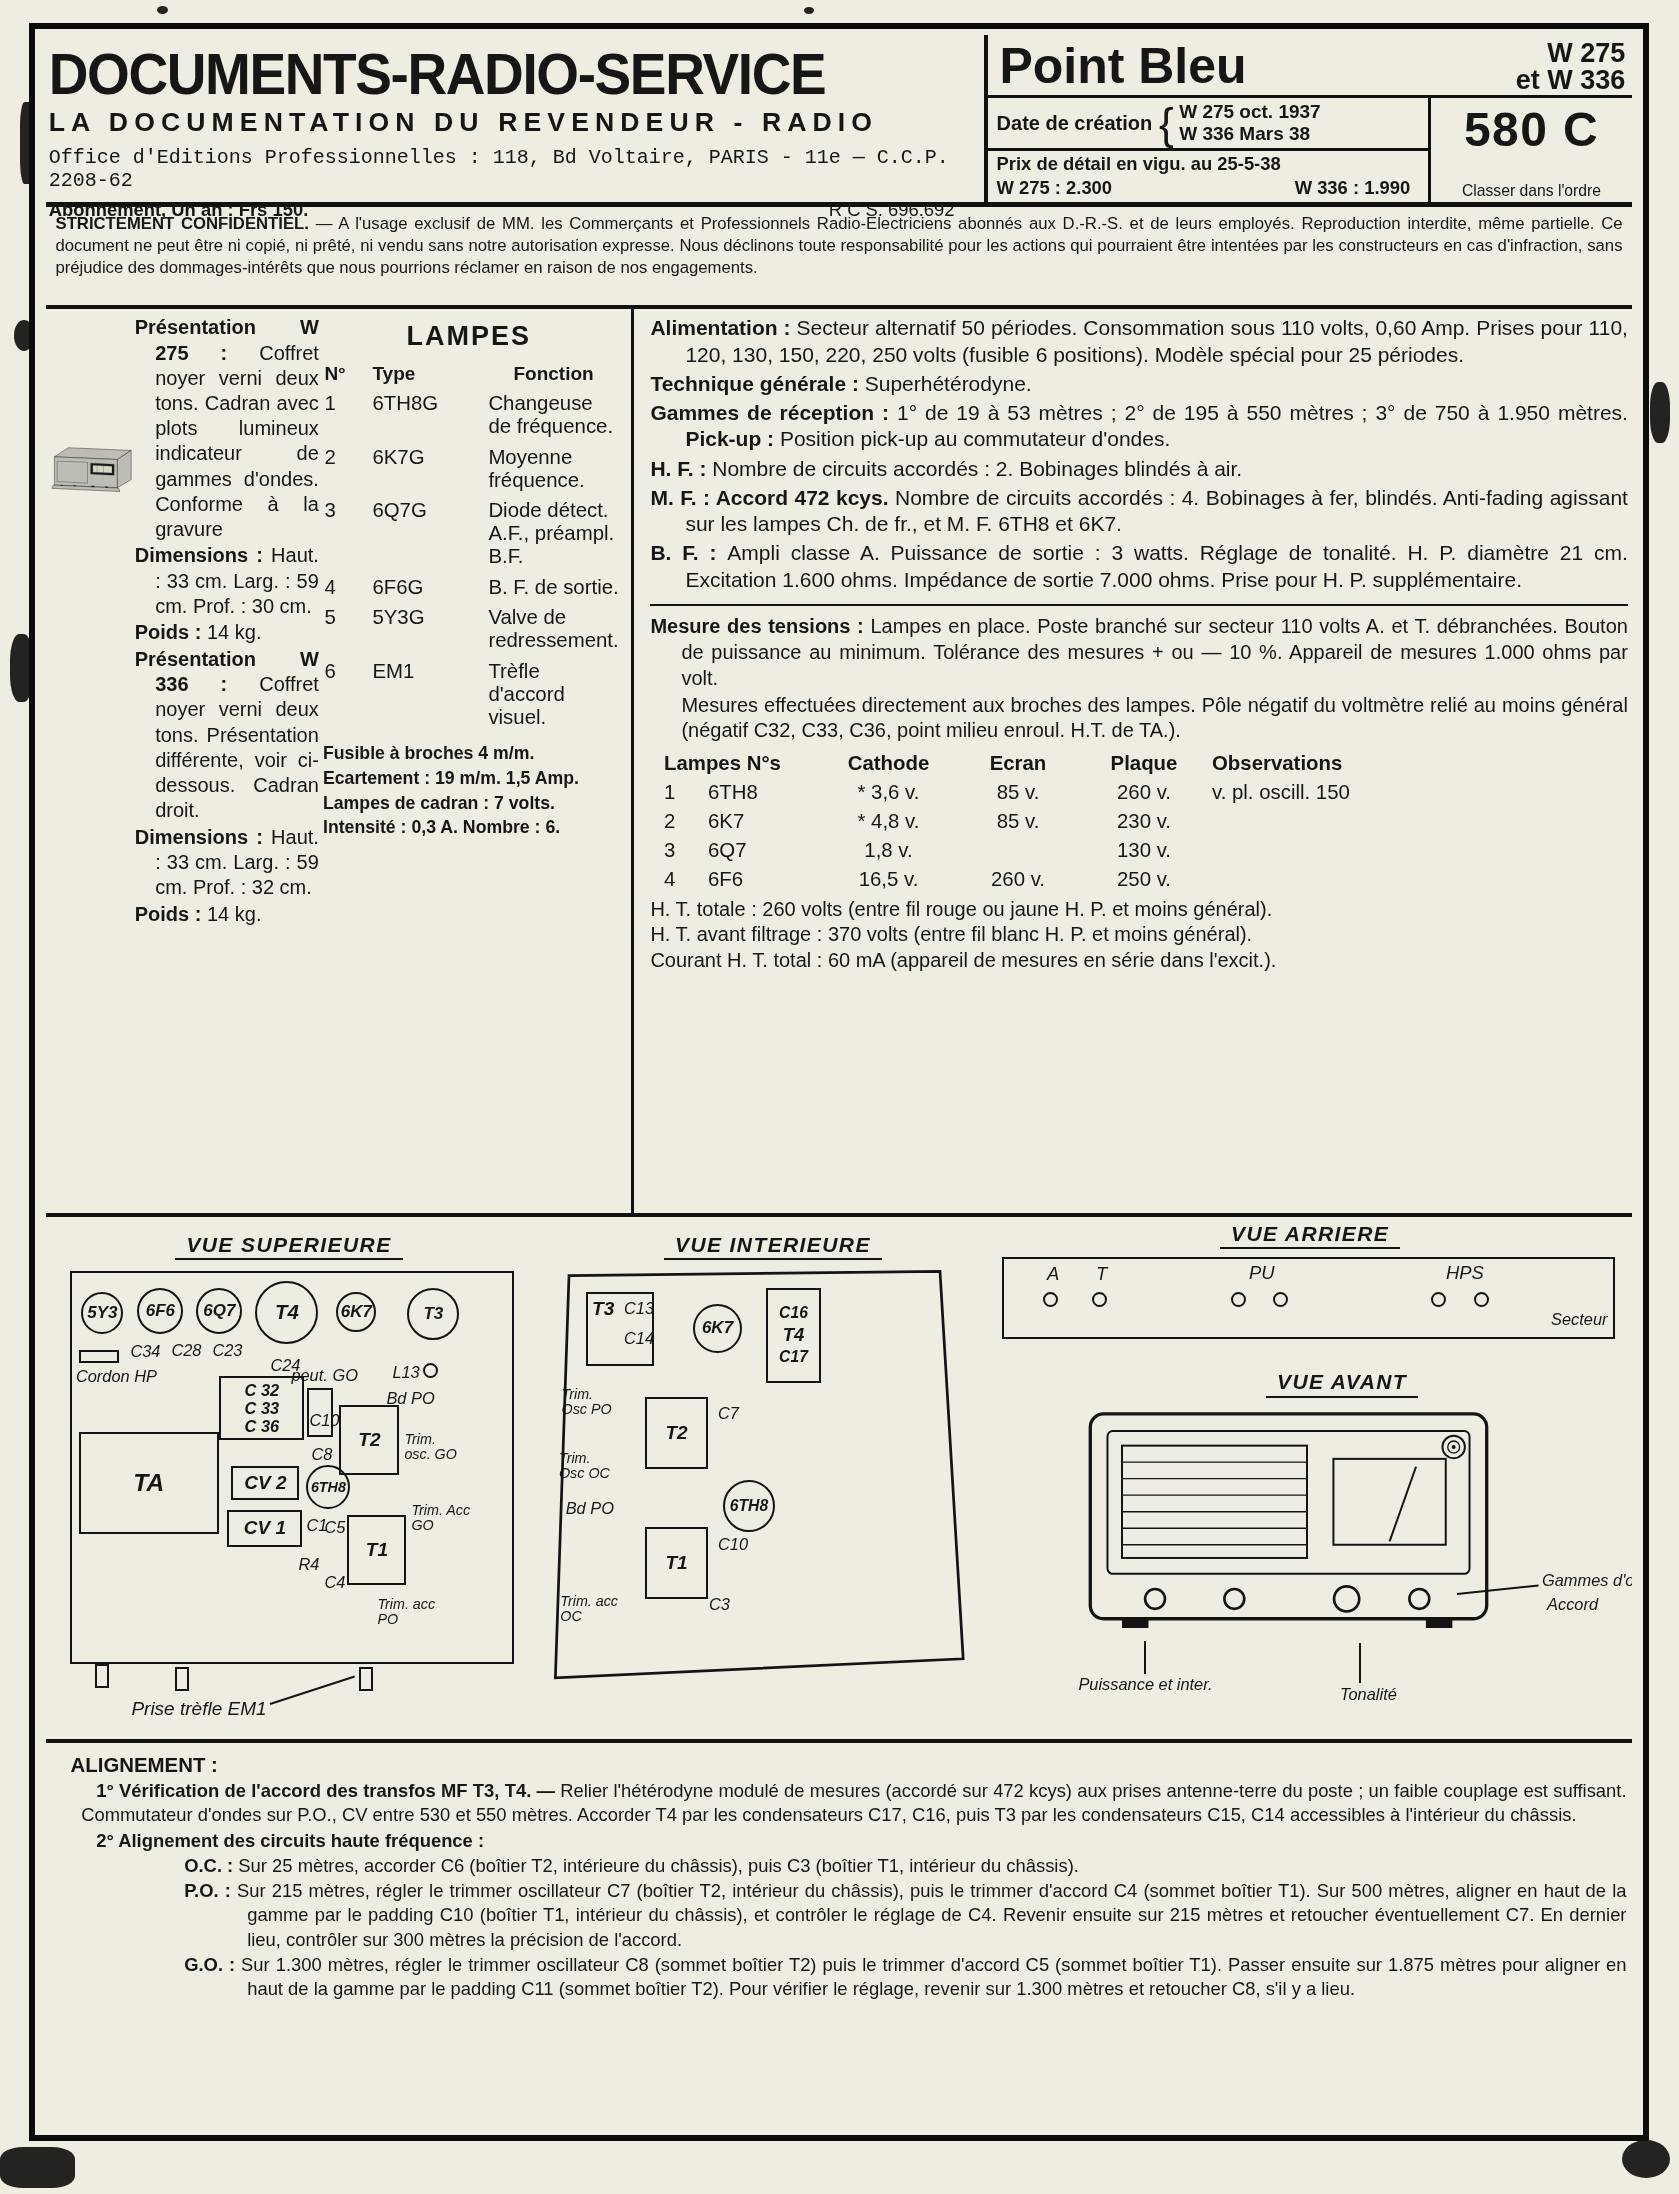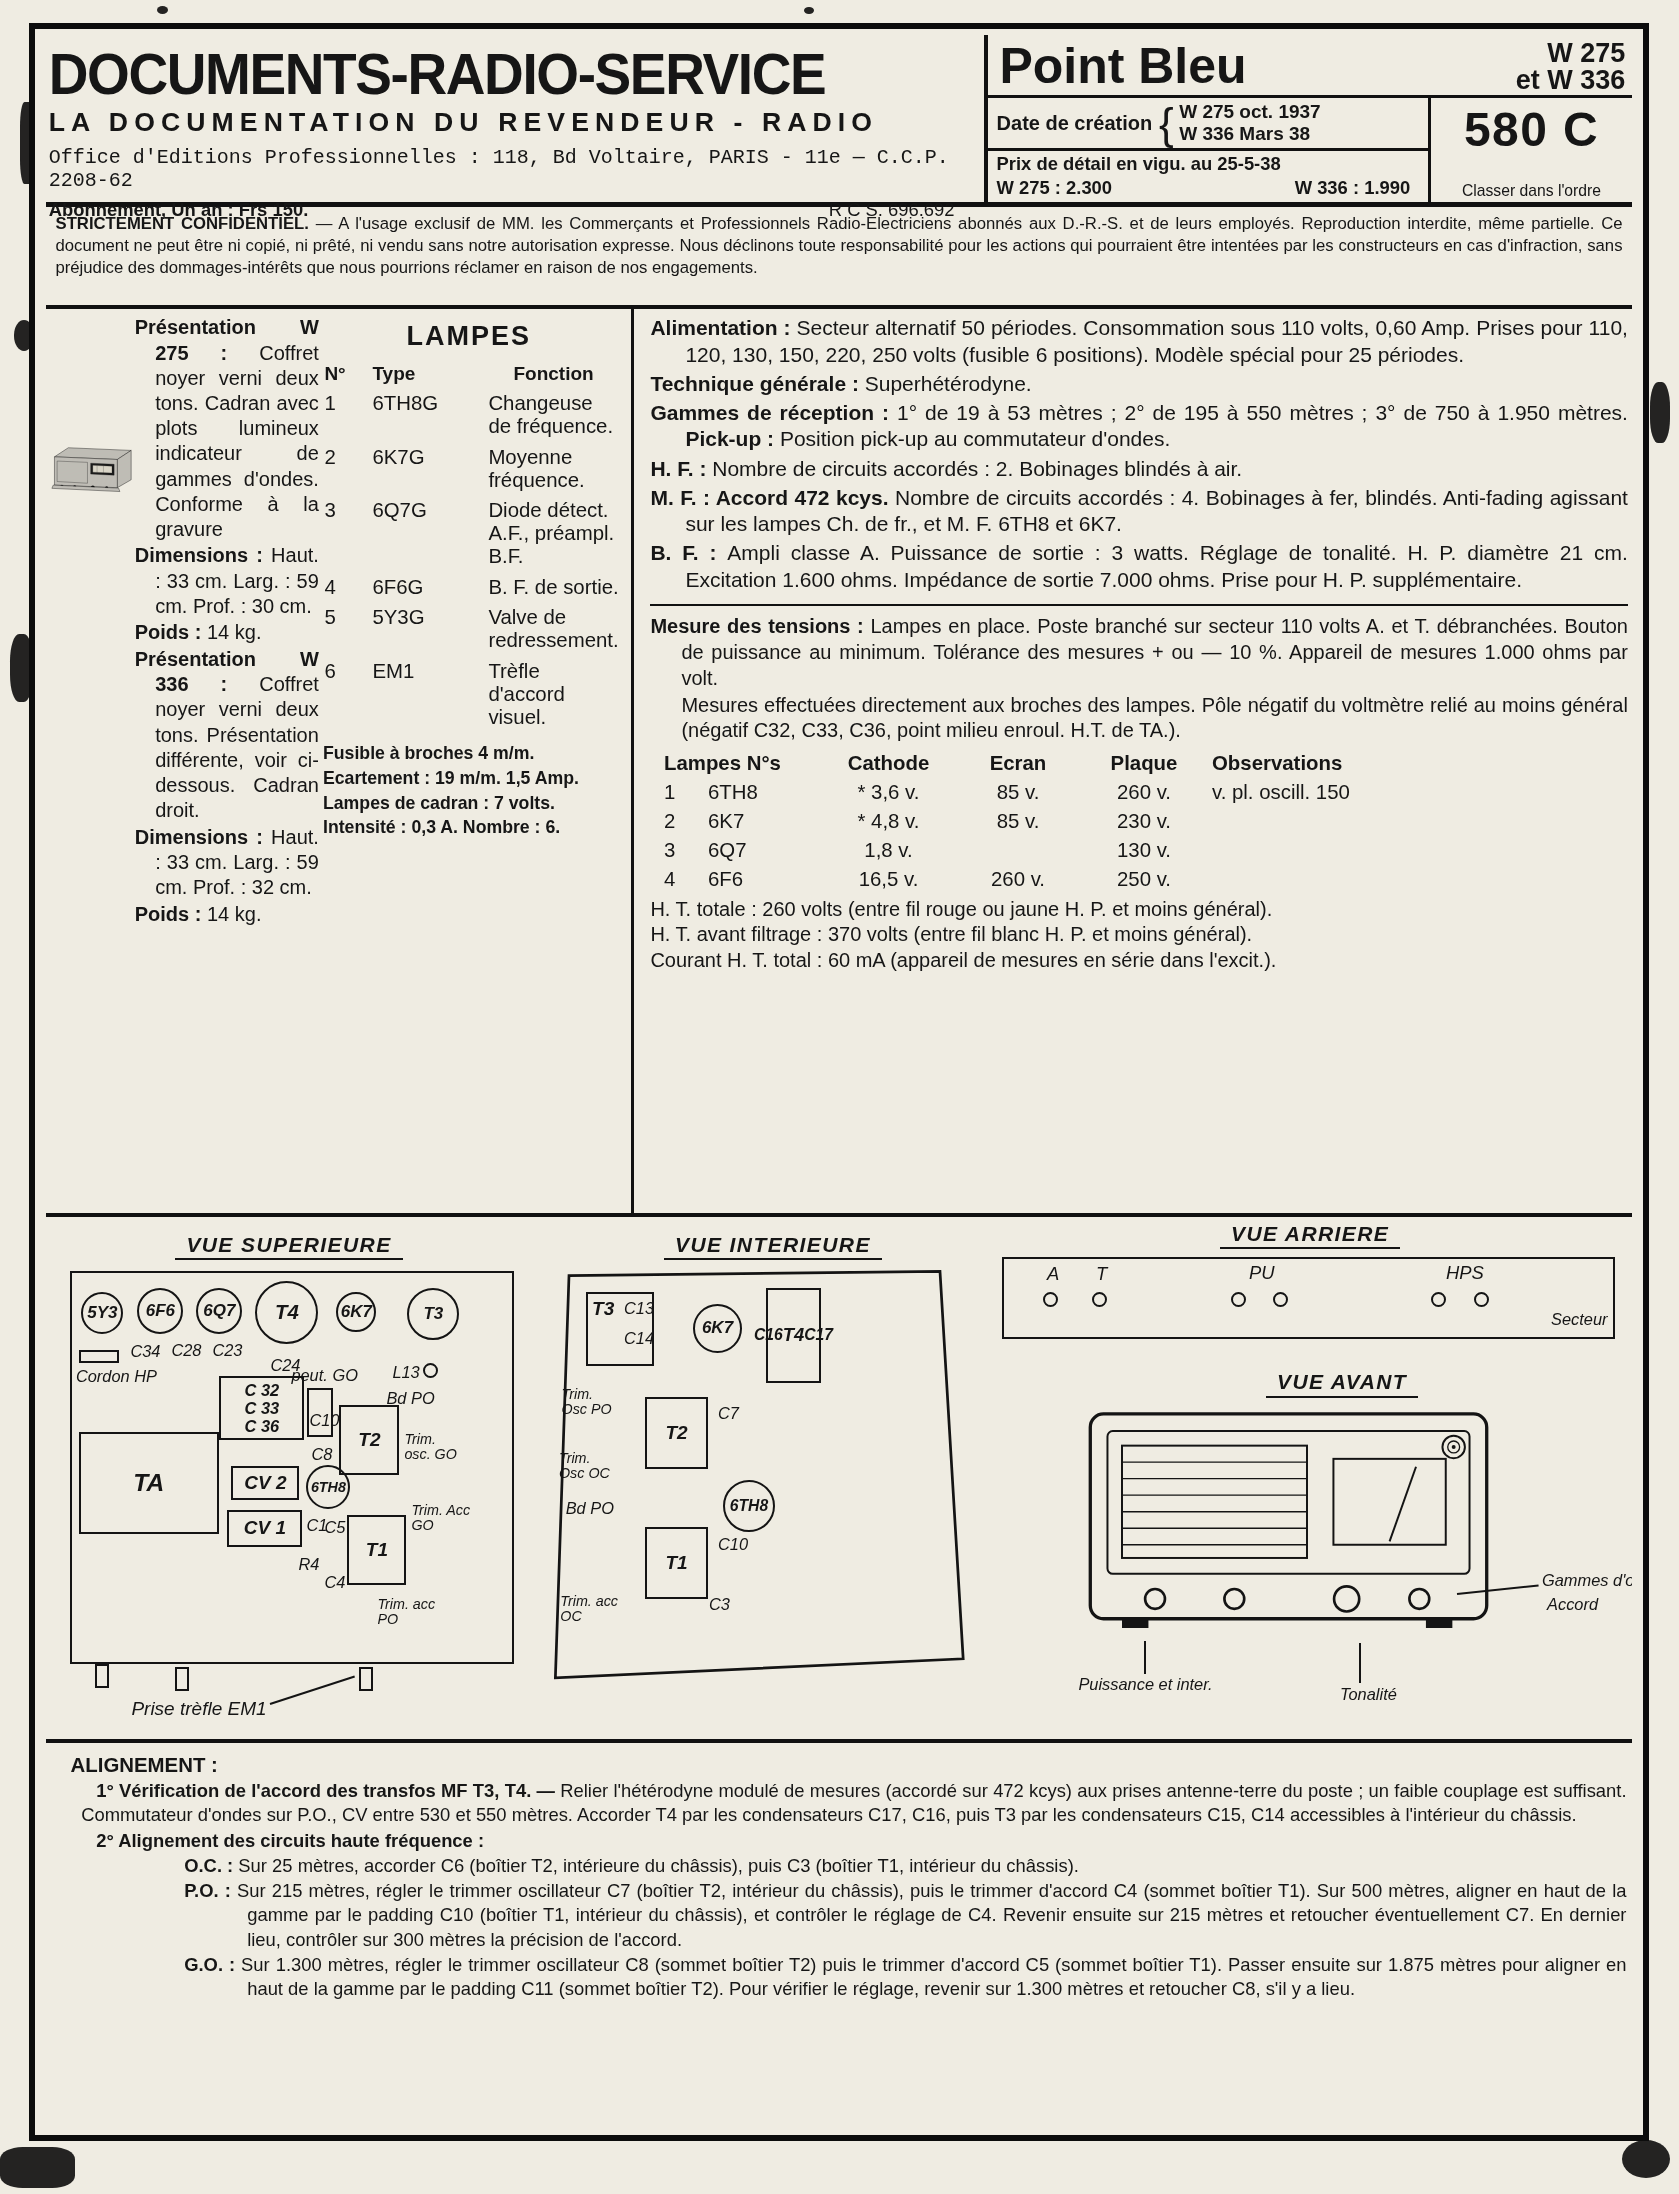--- a/index.html
+++ b/index.html
@@ -356,21 +356,21 @@
 
       <div class="group" style="left:502px;top:16.4px;width:436px;height:494px;">
         <span class="dtitle" style="left:116px;top:0;">VUE INTERIEURE</span>
         <svg style="position:absolute;left:5.5px;top:37px;" width="416" height="423" viewBox="0 0 610 620">
           <polygon points="22,8 566,2 600,570 2,598" fill="none" stroke="#141414" stroke-width="4"></polygon>
         </svg>
         <div class="dbox" style="left:38px;top:59px;width:68px;height:74px;align-items:flex-start;justify-content:flex-start;padding:4.1px;">T3</div>
         <span class="dlabel" style="left:76px;top:67px;">C13</span>
         <span class="dlabel" style="left:76px;top:97px;">C14</span>
         <div class="tube" style="left:145px;top:71px;width:49px;height:49px;">6K7</div>
-        <div class="dbox" style="left:218px;top:55px;width:55px;height:95px;flex-direction:row;font-size:15.7px;line-height:1.3;">
+        <div class="dbox" style="left:218px;top:55px;width:55px;height:95px;flex-direction:column;font-size:15.7px;line-height:1.3;">
           <span>C16</span>
           <span style="font-size:18.4px;">T4</span>
           <span>C17</span>
         </div>
         <span class="dlabel sm" style="left:13.6px;top:154px;">Trim. Osc PO</span>
         <div class="dbox" style="left:97px;top:164px;width:63px;height:72px;">T2</div>
         <span class="dlabel" style="left:170px;top:172px;">C7</span>
         <span class="dlabel sm" style="left:11px;top:218px;">Trim. Osc OC</span>
         <div class="tube" style="left:175px;top:247px;width:52px;height:52px;font-size:15.7px;">6TH8</div>
         <span class="dlabel" style="left:17.7px;top:267px;">Bd PO</span>

